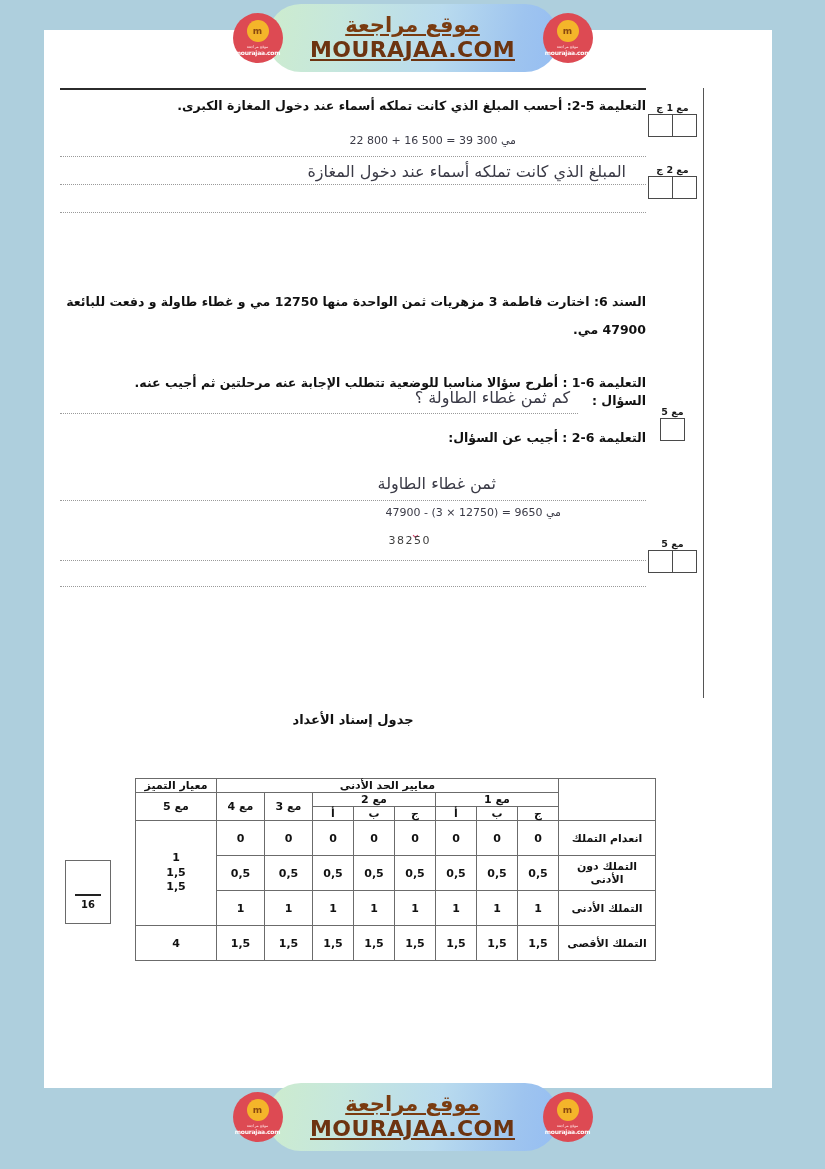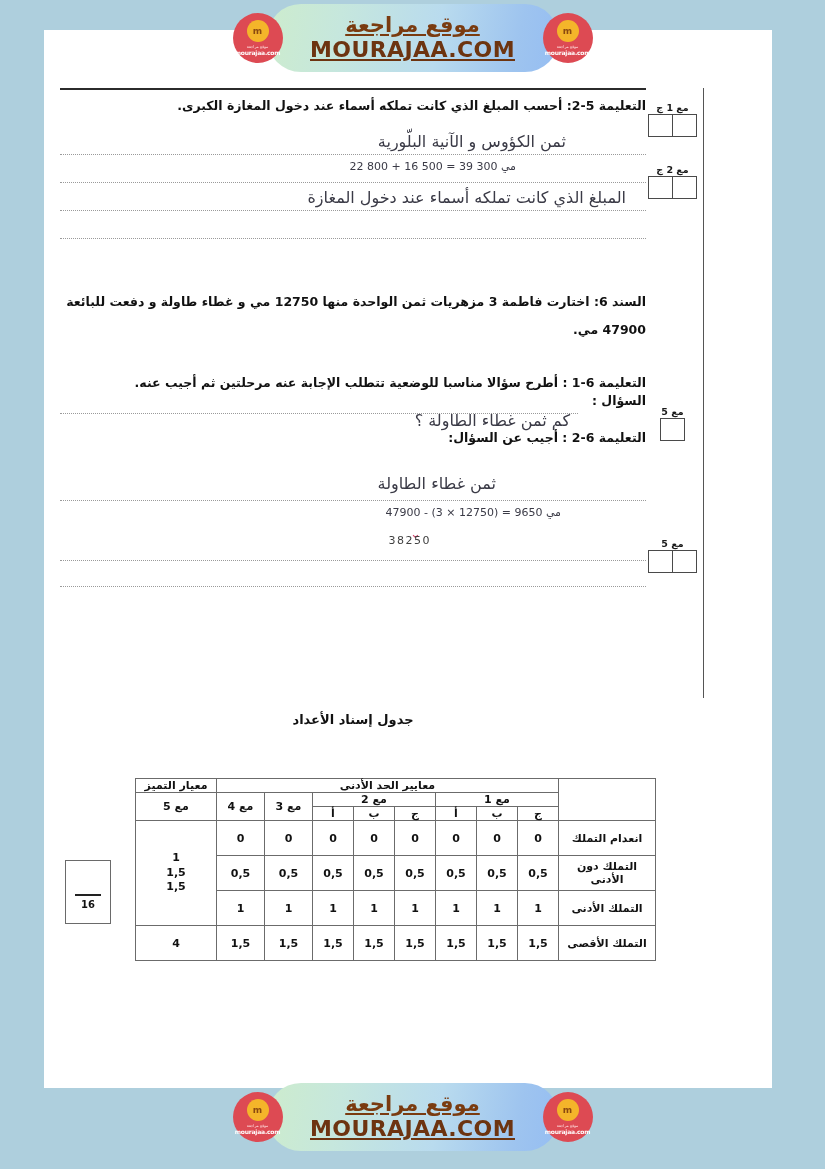--- a/index.html
+++ b/index.html
@@ -281,24 +281,20 @@
   </div>
 </div>
 
 <div class="doc">
 
   <div class="rule-top"></div>
 
   <div class="blk instr" style="left:0; top:8px; width:586px;">التعليمة 5-2: أحسب المبلغ الذي كانت تملكه أسماء عند دخول المغازة الكبرى.</div>
 
   <div class="blk" style="left:0; top:44px; width:586px;">
-    <div style="position:relative; height:26px;">
-      <div class="hand hand-ar" style="position:absolute; right:80px; top:0;">ثمن الكؤوس و الآنية البلّورية</div>
-      <div class="dotline" style="position:absolute; left:0; right:0; top:22px;"></div>
-    </div>
     <div style="position:relative; height:28px;">
       <div class="hand hand-num" style="position:absolute; right:130px; top:2px;">22 800 + 16 500 = 39 300 مي</div>
       <div class="dotline" style="position:absolute; left:0; right:0; top:24px;"></div>
     </div>
     <div style="position:relative; height:28px;">
       <div class="hand hand-ar" style="position:absolute; right:20px; top:2px;">المبلغ الذي كانت تملكه أسماء عند دخول المغازة</div>
       <div class="dotline" style="position:absolute; left:0; right:0; top:24px;"></div>
     </div>
     <div style="position:relative; height:28px;">
       <div class="dotline" style="position:absolute; left:0; right:0; top:24px;"></div>
@@ -306,21 +302,21 @@
   </div>
 
   <div class="blk instr" style="left:0; top:204px; width:586px;">السند 6: اختارت فاطمة 3 مزهريات ثمن الواحدة منها 12750 مي و غطاء طاولة و دفعت للبائعة</div>
   <div class="blk instr" style="left:0; top:232px; width:586px;">47900 مي.</div>
 
   <div class="blk instr" style="left:0; top:268px; width:586px;margin-top:17px;">التعليمة 6-1 : أطرح سؤالا مناسبا للوضعية تتطلب الإجابة عنه مرحلتين ثم أجيب عنه.</div>
 
   <div class="blk" style="left:0; top:300px; width:586px;">
     <div style="position:relative; height:30px;">
       <div class="instr" style="position:absolute; right:0; top:3px; font-weight:bold;">السؤال :</div>
-      <div class="hand hand-ar" style="position:absolute; right:76px; top:0;margin-top:23px;">كم ثمن غطاء الطاولة ؟</div>
+      <div class="hand hand-ar" style="position:absolute; right:76px; top:0;">كم ثمن غطاء الطاولة ؟</div>
       <div class="dotline" style="position:absolute; left:0; right:68px; top:25px;"></div>
     </div>
   </div>
 
   <div class="blk instr" style="left:0; top:340px; width:586px;">التعليمة 6-2 : أجيب عن السؤال:</div>
 
   <div class="blk" style="left:0; top:386px; width:586px;">
     <div style="position:relative; height:30px;">
       <div class="hand hand-ar" style="position:absolute; right:150px; top:0;">ثمن غطاء الطاولة</div>
       <div class="dotline" style="position:absolute; left:0; right:0; top:26px;"></div>

